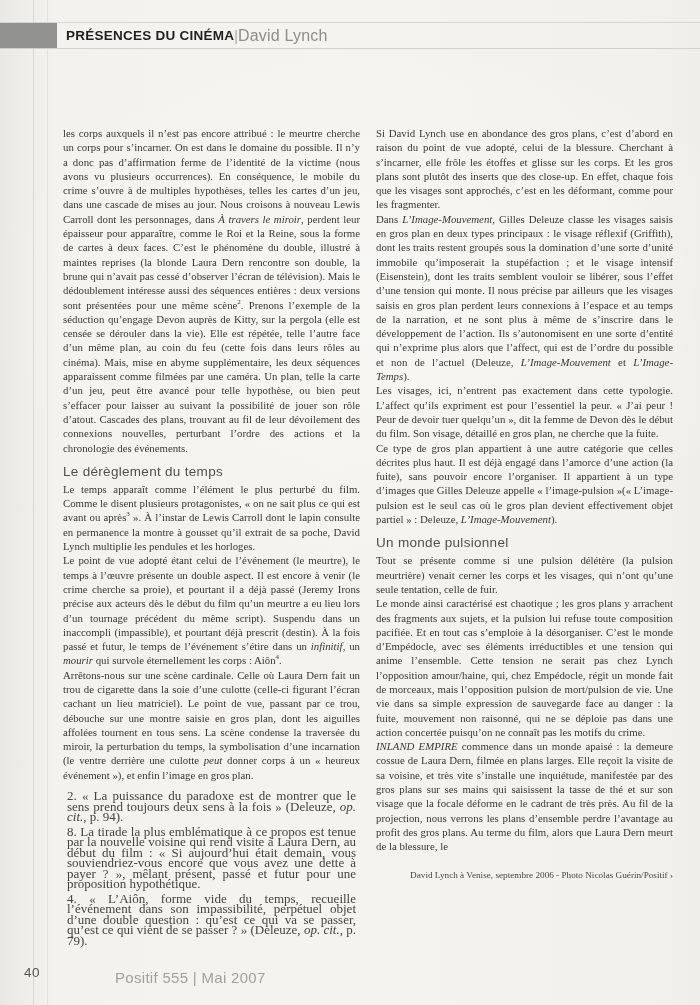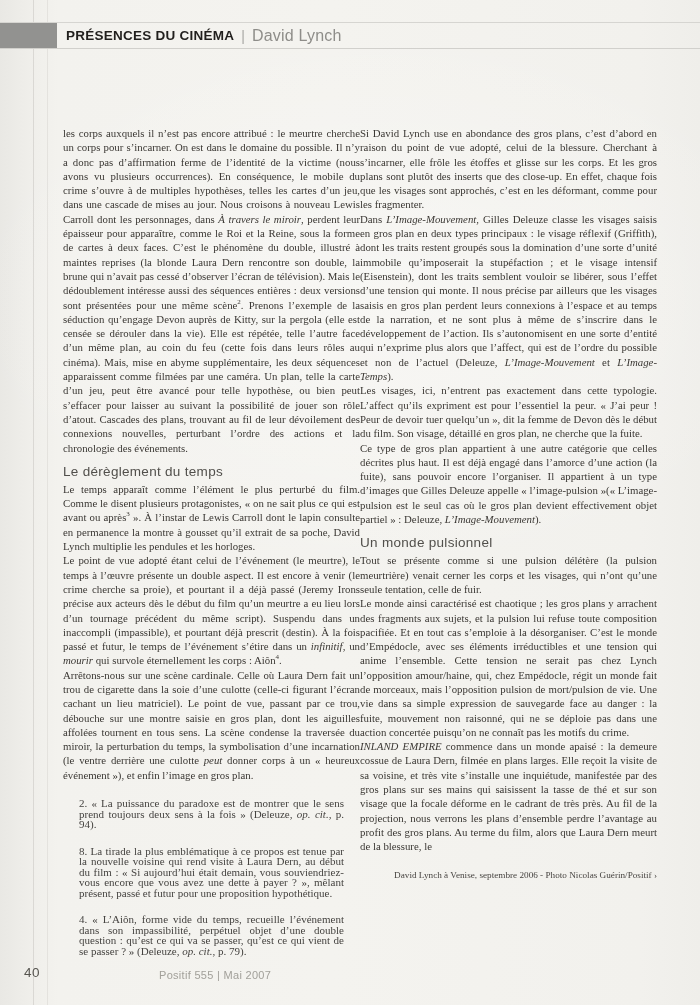--- a/index.html
+++ b/index.html
@@ -12,47 +12,47 @@
     color:#3a3733;
   }
   .gutter-line{position:absolute;top:0;bottom:0;width:1px;background:rgba(140,137,130,0.22);}
   .gutter-line.l1{left:33px;}
   .gutter-line.l2{left:47px;opacity:.6;}
 
   
   .header{position:absolute;left:0;right:0;top:22px;height:25px;
     border-top:1px solid #d6d5d1;border-bottom:1px solid #d1d0cc;}
   .header-block{position:absolute;left:0;top:0;width:57px;height:100%;background:#929290;}
-  .header-text{position:absolute;left:66px;top:0;height:100%;display:flex;align-items:center;gap:7px;
+  .header-text{position:absolute;left:66px;top:0;height:100%;display:flex;align-items:center;
     font-family:"Liberation Sans","DejaVu Sans",sans-serif;white-space:nowrap;}
   .kicker{font-weight:bold;font-size:13.5px;letter-spacing:.25px;color:#211f1d;}
   .hsep{color:#a9a8a4;font-size:14px;}
   .subject{color:#8e8d89;font-size:16px;letter-spacing:.2px;}
 
   
-  .columns{position:absolute;left:63px;top:126px;width:610px;display:flex;}
+  .columns{position:absolute;left:63px;top:126px;width:610px;display:flex;gap:16px;}
   .col{width:297px;}
   .body-p{margin:0;font-size:10.8px;line-height:14.3px;text-align:justify;}
   .section-title{margin:9px 0 3px;font-family:"Liberation Sans","DejaVu Sans",sans-serif;
     font-weight:400;font-size:13.5px;color:#514f4b;letter-spacing:.3px;}
   .col-right .section-title.first{margin-top:-2px;}
   sup{font-size:7px;line-height:0;vertical-align:super;}
   i{font-style:italic;}
 
   .footnotes{margin-top:9px;}
-  .footnote{margin:16px;font-size:11px;line-height:10.5px;text-align:justify;color:#454340;}
+  .footnote{margin:4px;font-size:13px;line-height:10.5px;text-align:justify;color:#454340;}
 
   .caption{margin:16px 0 0;padding-left:22px;font-size:9.2px;line-height:11px;
     color:#474441;text-align:right;}
 
   
   .footer{position:absolute;left:0;right:0;bottom:0;height:46px;
     font-family:"Liberation Sans","DejaVu Sans",sans-serif;padding-left:22px;}
   .page-number{position:absolute;left:24px;top:6px;font-size:13.5px;color:#56544f;letter-spacing:.5px;}
-  .issue-line{position:absolute;left:115px;top:10px;font-size:11px;color:#a2a09a;letter-spacing:.3px;margin-left:44px;}
+  .issue-line{position:absolute;left:115px;top:10px;font-size:15px;color:#a2a09a;letter-spacing:.3px;}
 </style>
 </head>
 <body>
 
 <div class="page">
   <div class="gutter-line l1"></div>
   <div class="gutter-line l2"></div>
 
   <header class="header">
     <div class="header-block"></div>

